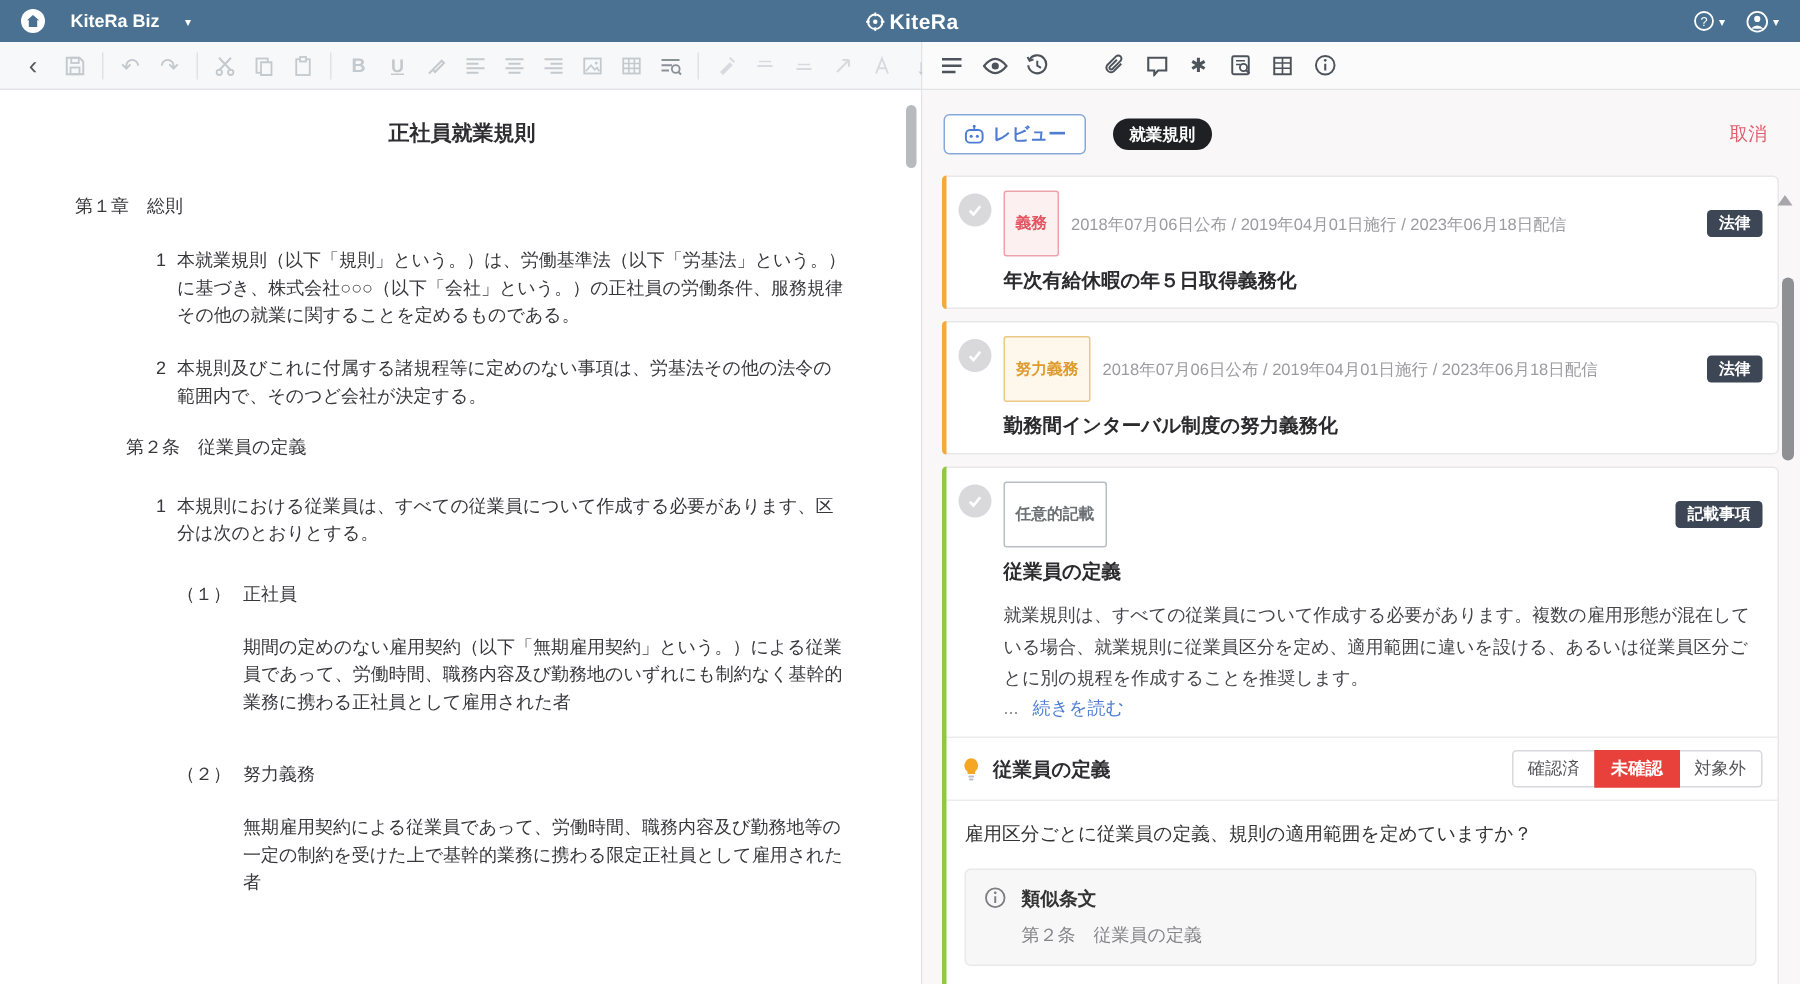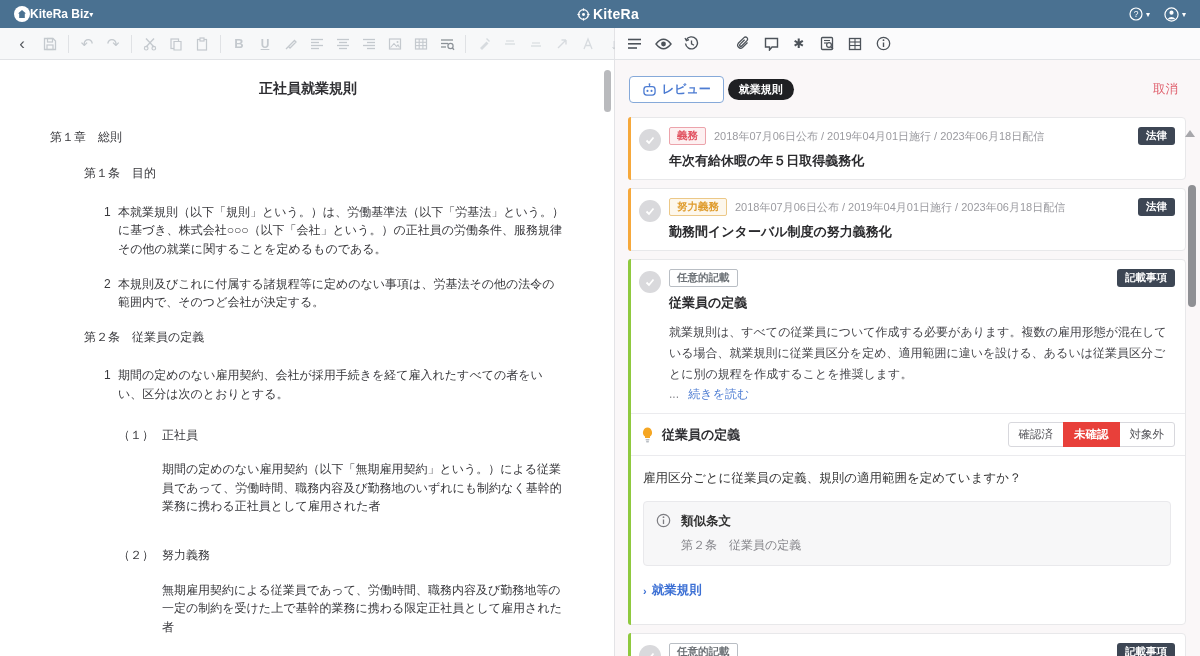--- a/index.html
+++ b/index.html
@@ -1,21 +1,21 @@
 <!DOCTYPE html>
 <html><head>
 <meta charset="utf-8">
 <style>
   * { margin:0; padding:0; box-sizing:border-box; }
   html,body { width:1200px; height:656px; overflow:hidden; }
   body { font-family:"Liberation Sans","DejaVu Sans",sans-serif; background:#fff; color:#333; }
 
   
   .topbar { height:28px; background:#4a7191; display:flex; align-items:center; position:relative; color:#fff; padding:0 14px; }
-  .topbar-left { display:flex; align-items:center; gap:0; font-size:12px; font-weight:bold; cursor:pointer; }
+  .topbar-left { display:flex; align-items:center; gap:17px; font-size:12px; font-weight:bold; cursor:pointer; }
   .logo-circ { width:16px; height:16px; border-radius:50%; background:#fff; display:flex; align-items:center; justify-content:center; }
   .brand-center { position:absolute; left:16px; right:0; text-align:center; font-size:14px; font-weight:bold; letter-spacing:.3px; display:flex; align-items:center; justify-content:center; gap:3px; pointer-events:none; }
   .topbar-right { margin-left:auto; display:flex; align-items:center; gap:14px; }
   .tb-right-item { display:flex; align-items:center; gap:3px; cursor:pointer; }
   .caret { font-size:8px; color:#fff; }
 
   
   .strip { height:32px; display:flex; border-bottom:1px solid #e1e3e6; background:#f7f8f9; }
   .doc-toolbar { width:615px; display:flex; align-items:center; padding:0 10px; gap:2px; border-right:1px solid #e3e3e6; }
   .tbtn { width:24px; height:24px; display:flex; align-items:center; justify-content:center; border-radius:3px; color:#6f767d; flex:0 0 auto; }
@@ -43,34 +43,34 @@
   .para { display:flex; margin:0 0 16px 54px; }
   .para .pnum { width:14px; flex:0 0 auto; }
   .para .ptxt { flex:1; }
   .item-head { display:flex; margin:22px 0 0 68px; }
   .item-head .inum { width:44px; flex:0 0 auto; }
   .item-body { margin:16px 0 0 112px; }
   .doc-scroll { position:absolute; right:3px; top:10px; width:7px; height:42px; border-radius:4px; background:#b9babd; }
 
   
   .review-pane { flex:1; background:#faf7f8; position:relative; overflow:hidden; display:flex; flex-direction:column; }
-  .review-head { display:flex; align-items:center; gap:4px; padding:16px 22px 12px 14px; }
+  .review-head { display:flex; align-items:center; gap:18px; padding:16px 22px 12px 14px; }
   .review-btn { display:flex; align-items:center; gap:5px; background:#fff; border:1px solid #86a9d9; color:#4d7cd2; font-size:12px; font-weight:bold; padding:4px 12px; border-radius:4px; cursor:pointer; }
   .doc-badge { background:#1f2023; color:#fff; font-size:11px; font-weight:bold; padding:3px 11px; border-radius:11px; }
   .cancel-link { margin-left:auto; color:#df5f6c; font-size:12.5px; cursor:pointer; }
 
   .cards { padding:2px 14px 0 13px; display:flex; flex-direction:column; gap:8px; }
   .card { background:#fff; border:1px solid #e8e8ea; border-radius:4px; position:relative; display:flex; padding:9px 10px 9px 6px; }
   .card::before { content:""; position:absolute; left:-1px; top:-1px; bottom:-1px; width:3px; border-radius:3px 0 0 3px; }
   .card.acc-orange::before { background:#f6a83b; }
   .card.acc-green::before { background:#8fc93e; }
   .check { width:22px; height:22px; border-radius:50%; background:#d9d9dc; flex:0 0 auto; margin:2px 8px 0 4px; display:flex; align-items:center; justify-content:center; cursor:pointer; }
   .card-main { flex:1; min-width:0; }
   .card-toprow { display:flex; align-items:center; gap:8px; }
-  .lv-badge { font-size:10.5px; font-weight:bold; padding:1px 7px; border-radius:2px; border:1px solid; flex:0 0 auto; }
+  .lv-badge { font-size:10.5px; font-weight:bold; padding:14px 7px; border-radius:2px; border:1px solid; flex:0 0 auto; }
   .lv-red { color:#e25563; border-color:#eca3ab; background:#fdf0f1; }
   .lv-orange-f { color:#df9c2e; border-color:#ecc887; background:#fdf7ec; }
   .lv-gray { color:#6b7075; border-color:#b9bec4; background:#fff; }
   .dates { font-size:11px; color:#9b9ba0; }
   .tag { margin-left:auto; background:#3d4654; color:#fff; font-size:10.5px; font-weight:bold; padding:2px 8px; border-radius:3px; flex:0 0 auto; }
   .card-title { font-size:13px; font-weight:bold; color:#2b2b2e; margin-top:7px; }
   .card-body { font-size:12px; line-height:1.75; color:#45454a; margin-top:10px; padding-right:4px; }
   .readmore { margin-top:1px; font-size:12px; }
   .dots { color:#8a8a8f; margin-right:6px; }
   .morelink { color:#4d7cd2; cursor:pointer; }
@@ -347,40 +347,37 @@
 <div class="content">
 
   <div class="doc-pane">
     <div class="doc-inner">
       <div class="doc-title">正社員就業規則</div>
 
       <div class="chapter">
         <span>第１章</span><span class="jp-sp"></span><span>総則</span>
       </div>
 
-      <div class="article-head">
-        <span>第１条</span><span class="jp-sp"></span><span>目的</span>
-      </div>
 
       <div class="para">
         <span class="pnum">1</span>
         <span class="ptxt">本就業規則（以下「規則」という。）は、労働基準法（以下「労基法」という。）に基づき、株式会社○○○（以下「会社」という。）の正社員の労働条件、服務規律その他の就業に関することを定めるものである。</span>
       </div>
       <div class="para">
         <span class="pnum">2</span>
         <span class="ptxt">本規則及びこれに付属する諸規程等に定めのない事項は、労基法その他の法令の範囲内で、そのつど会社が決定する。</span>
       </div>
 
       <div class="article-head">
         <span>第２条</span><span class="jp-sp"></span><span>従業員の定義</span>
       </div>
 
       <div class="para">
         <span class="pnum">1</span>
-        <span class="ptxt">期間の定めのない雇用契約、会社が採用手続きを経て雇入れたすべての者をいい、区分は次のとおりとする。</span>
+        <span class="ptxt">本規則における従業員は、すべての従業員について作成する必要があります、区分は次のとおりとする。</span>
       </div>
 
       <div class="item-head">
         <span class="inum">（１）</span>
         <span>正社員</span>
       </div>
       <div class="item-body" style="margin-bottom:30px">期間の定めのない雇用契約（以下「無期雇用契約」という。）による従業員であって、労働時間、職務内容及び勤務地のいずれにも制約なく基幹的業務に携わる正社員として雇用された者</div>
 
       <div class="item-head">
         <span class="inum">（２）</span>

